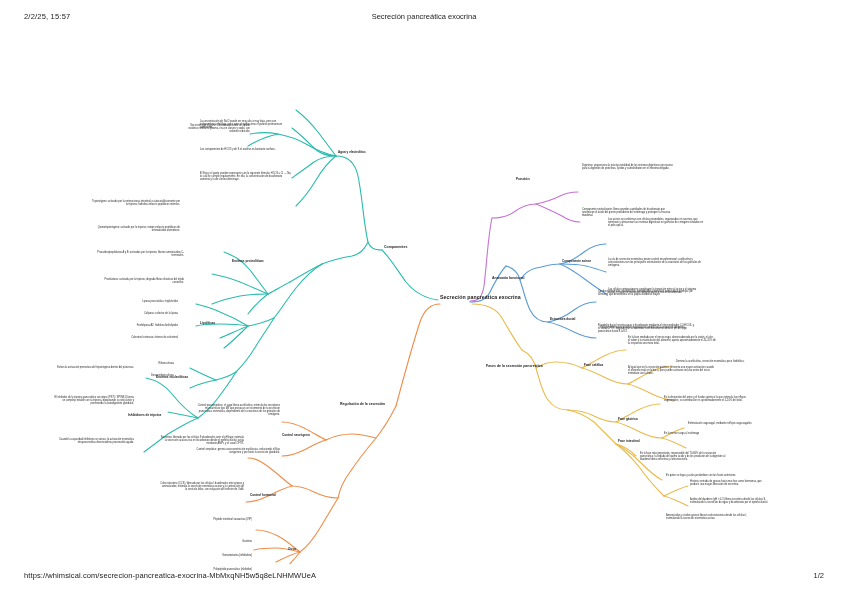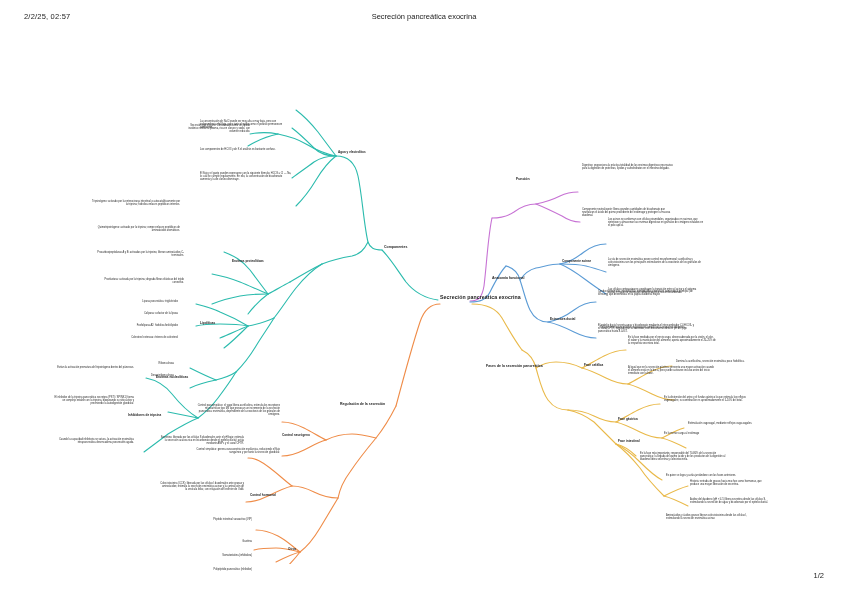--- a/index.html
+++ b/index.html
@@ -26,21 +26,21 @@
   .leaf{font-size:2.55px;font-weight:400;color:#2a2a2a;}
   .leaf.r{text-align:right;}
   .leaf.l{text-align:left;}
 </style>
 </head>
 <body>
 
 <div class="page">
 
   <div class="hdr">
-    <div class="hdr-date">2/2/25, 02:57</div>
+    <div class="hdr-date">2/2/25, 15:57</div>
     <div class="hdr-title">Secreción pancreática exocrina</div>
   </div>
 
   <div class="canvas">
 
     <svg width="848" height="528">
       <g fill="none" stroke-width="1.1" stroke-linecap="round">
 
         <path d="M470 265 C478 265 482 262 484 250 C487 225 488 200 492 182" stroke="#c772d4"></path>
         <path d="M470 266 C480 266 486 264 490 256 C496 244 500 236 506 230" stroke="#5b9bd5"></path>
@@ -223,15 +223,16 @@
     <div class="node leaf r" style="left:160px;top:446px;width:84px;">Colecistocinina (CCK): liberada por las células I duodenales ante grasas y aminoácidos; estimula la secreción enzimática acinar y la contracción de la vesícula biliar, con relajación del esfínter de Oddi.</div>
 
     <div class="node b2 r" style="left:288px;top:512px;">Otros</div>
     <div class="node leaf r" style="left:180px;top:482px;width:72px;">Péptido intestinal vasoactivo (VIP)</div>
     <div class="node leaf r" style="left:180px;top:504px;width:72px;">Gastrina</div>
     <div class="node leaf r" style="left:180px;top:518px;width:72px;">Somatostatina (inhibidora)</div>
     <div class="node leaf r" style="left:180px;top:532px;width:72px;">Polipéptido pancreático (inhibidor)</div>
 
   </div>
 
+  <div class="ftr-url">https://whimsical.com/secrecion-pancreatica-exocrina-MbMxqNH5w5q8eLNHMWUeA</div>
   <div class="ftr-page">1/2</div>
 
 </div>
 
 </body></html>

